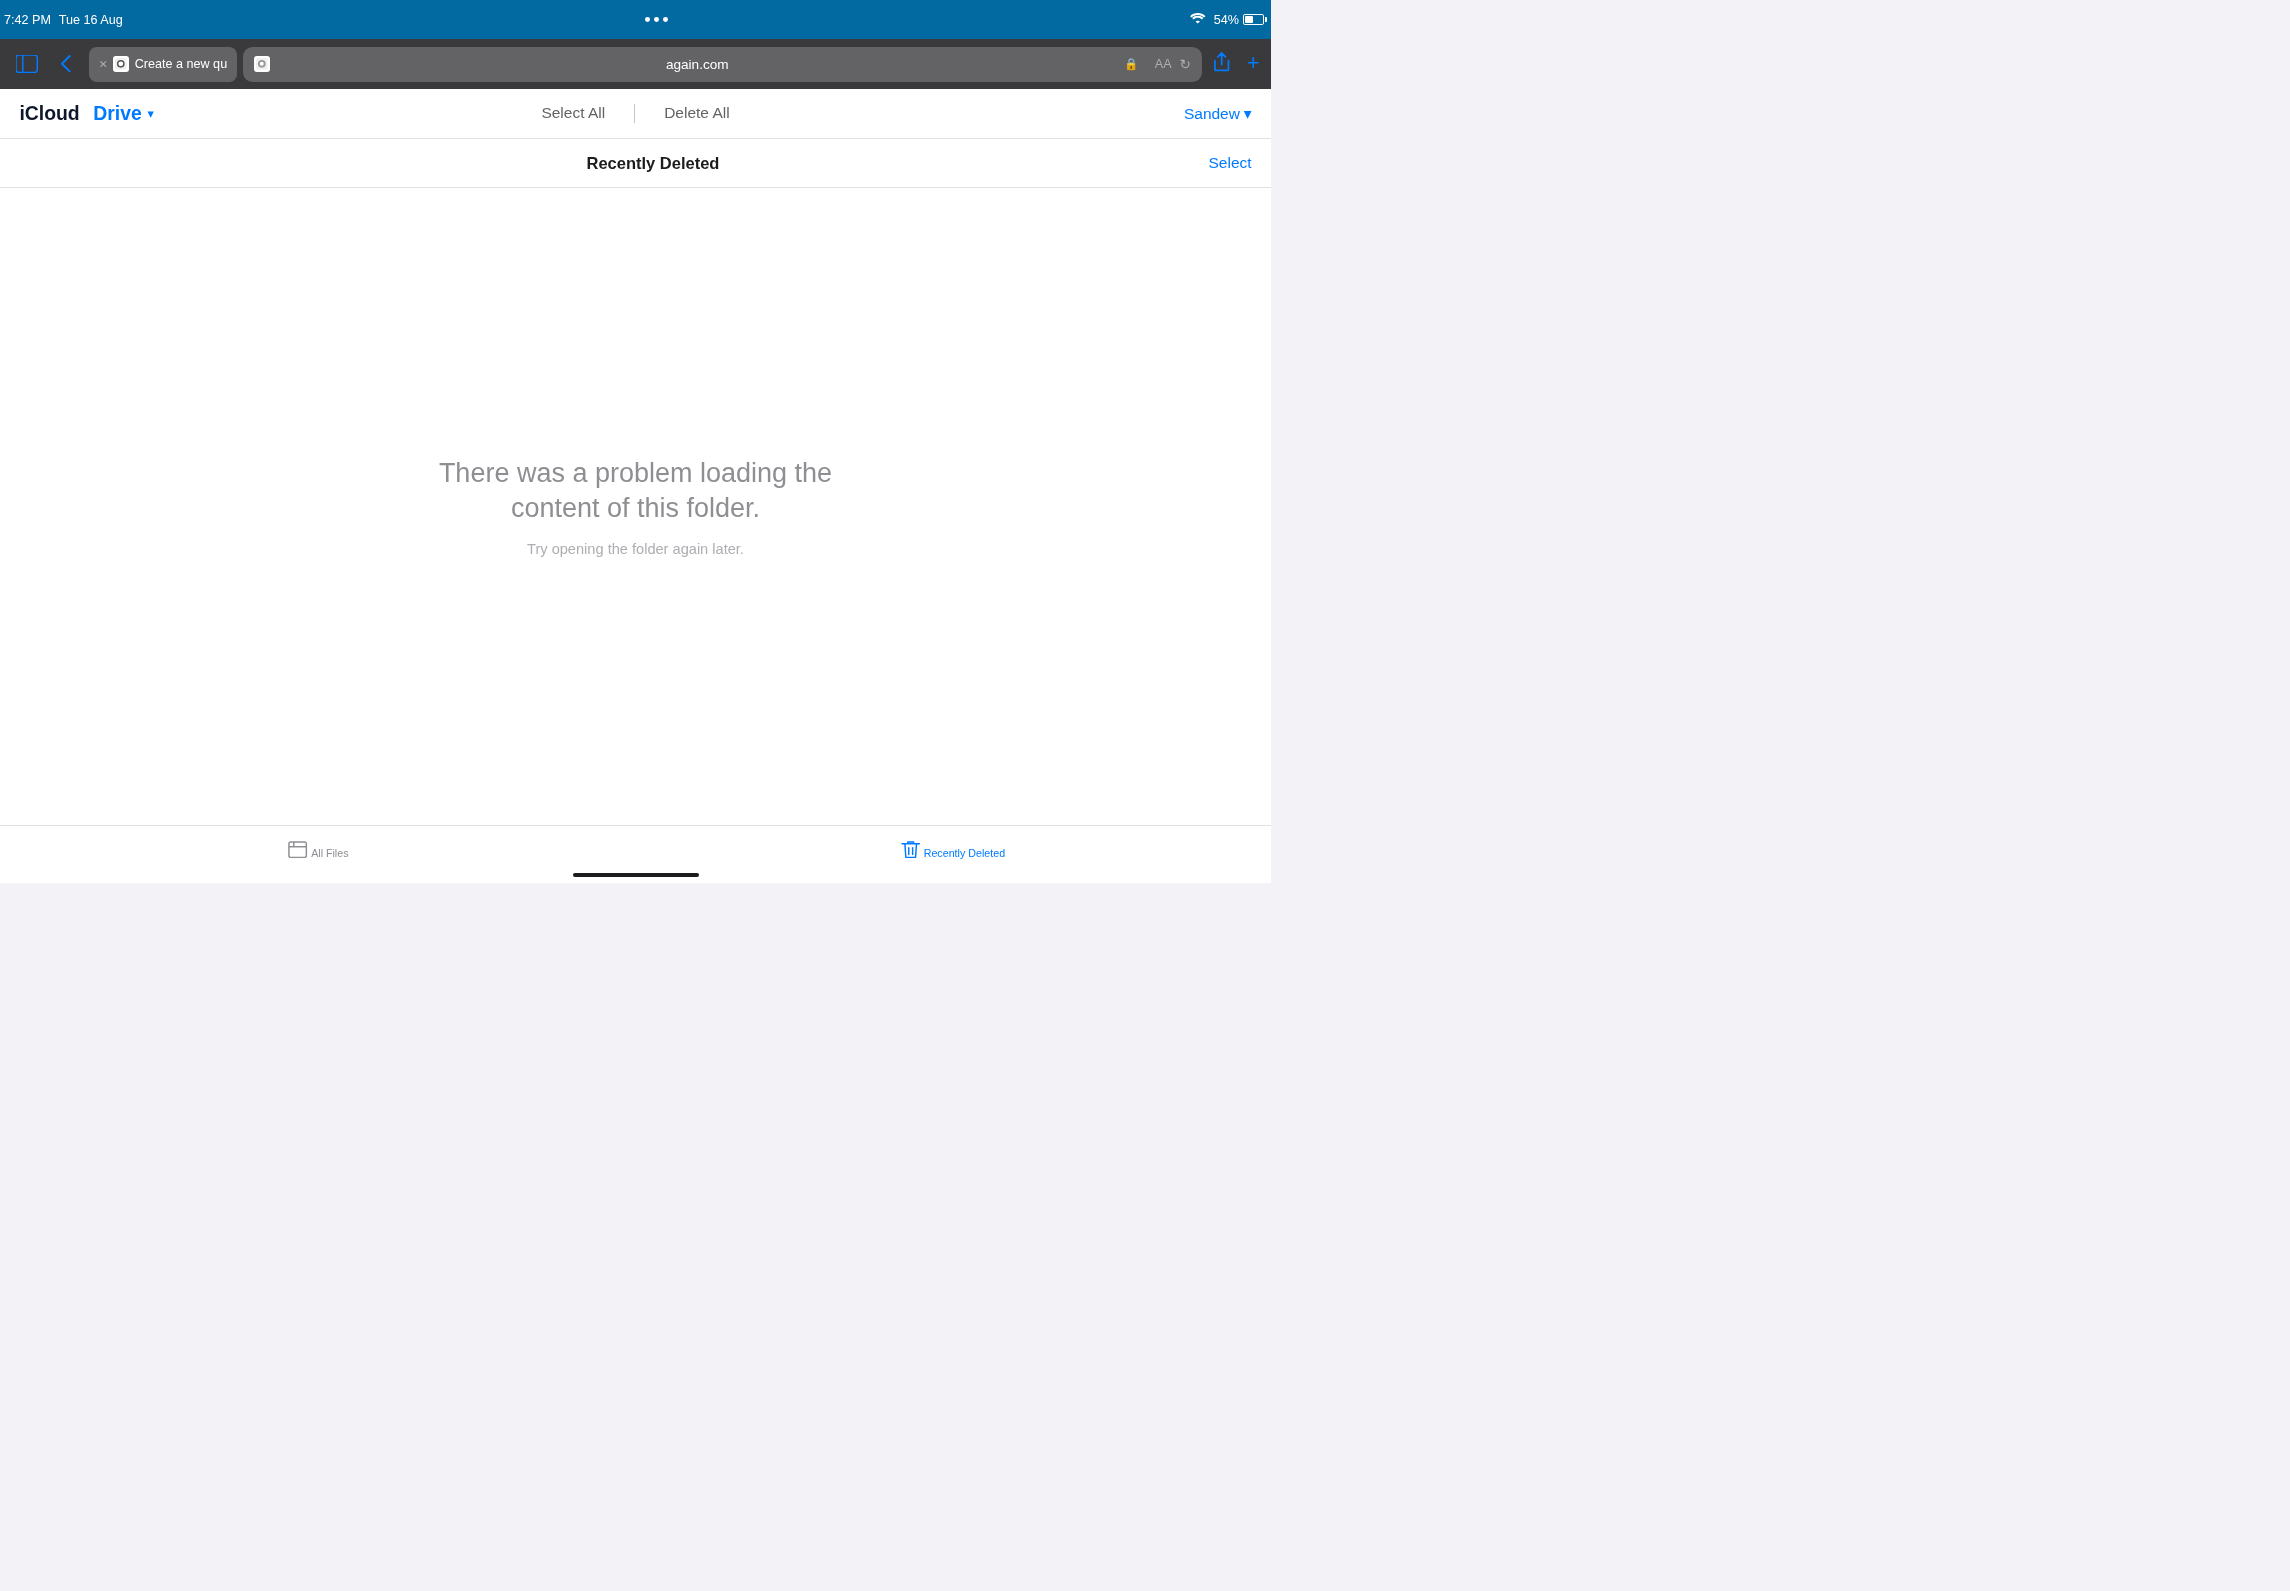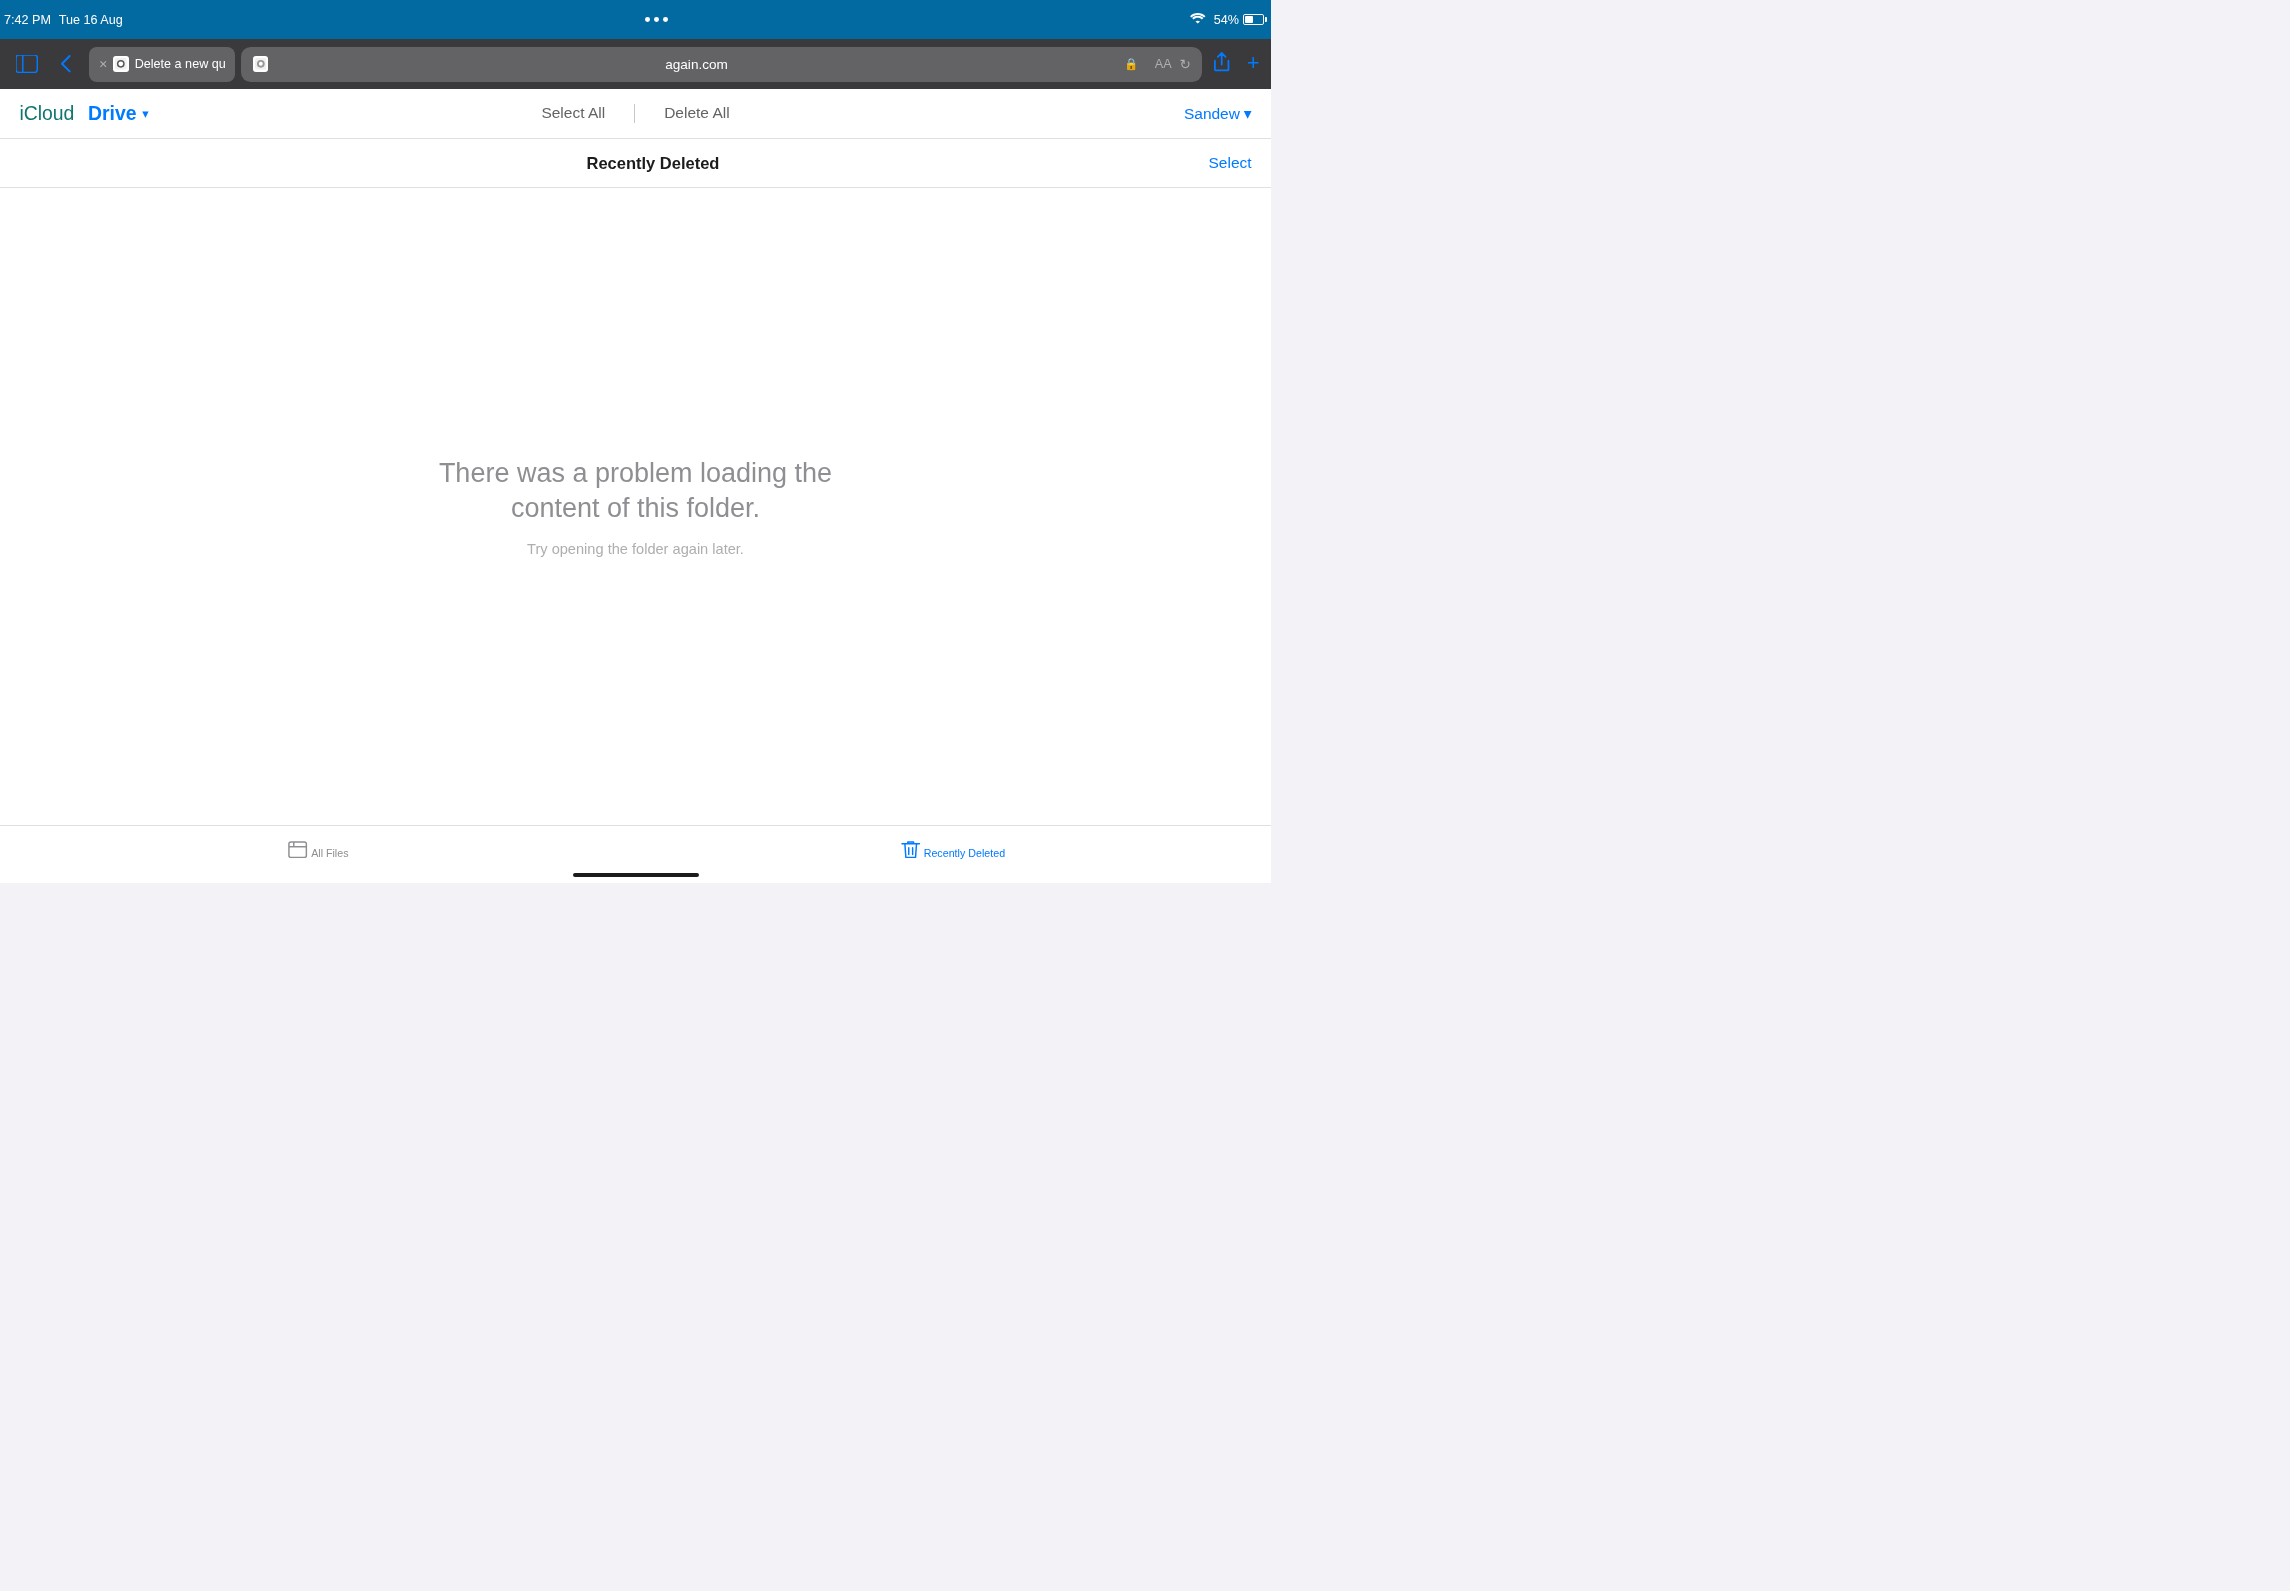--- a/index.html
+++ b/index.html
@@ -172,22 +172,22 @@
       padding: 0 19.4px;
     }
     .app-title-area {
       display: flex;
       align-items: center;
       gap: 3.9px;
       min-width: 194px;
     }
     .app-title-icloud {
       font-size: 19.4px;
-      font-weight: 400;
-      color: #0f766e;
+      font-weight: 700;
+      color: #0f172a;
     }
     .app-title-drive {
       font-size: 19.4px;
       font-weight: 600;
       color: #007aff;
     }
     .chevron-down {
       color: #007aff;
       font-size: 12.6px;
     }
@@ -398,21 +398,21 @@
   <div class="tabs-area">
     <div class="tab" style="max-width:175px;">
       <span class="tab-close">✕</span>
       <span class="tab-favicon">
         <svg width="11.6" height="11.6" viewBox="0 0 12 12">
           <rect width="12" height="12" fill="#f0f0f0" rx="2"></rect>
           <circle cx="6" cy="6" r="4" fill="#555"></circle>
           <circle cx="6" cy="6" r="2.5" fill="white"></circle>
         </svg>
       </span>
-      <span class="tab-title">Delete a new qu</span>
+      <span class="tab-title">Create a new qu</span>
     </div>
 
     <div class="url-bar">
       <span class="tab-favicon">
         <svg width="11.6" height="11.6" viewBox="0 0 12 12">
           <rect width="12" height="12" fill="#f0f0f0" rx="2"></rect>
           <circle cx="6" cy="6" r="4" fill="#999"></circle>
           <circle cx="6" cy="6" r="2" fill="white"></circle>
         </svg>
       </span>

